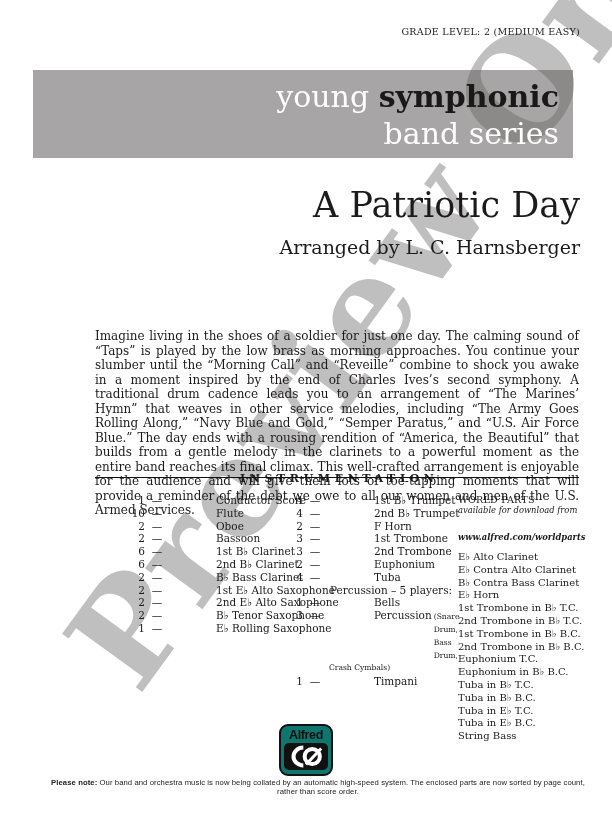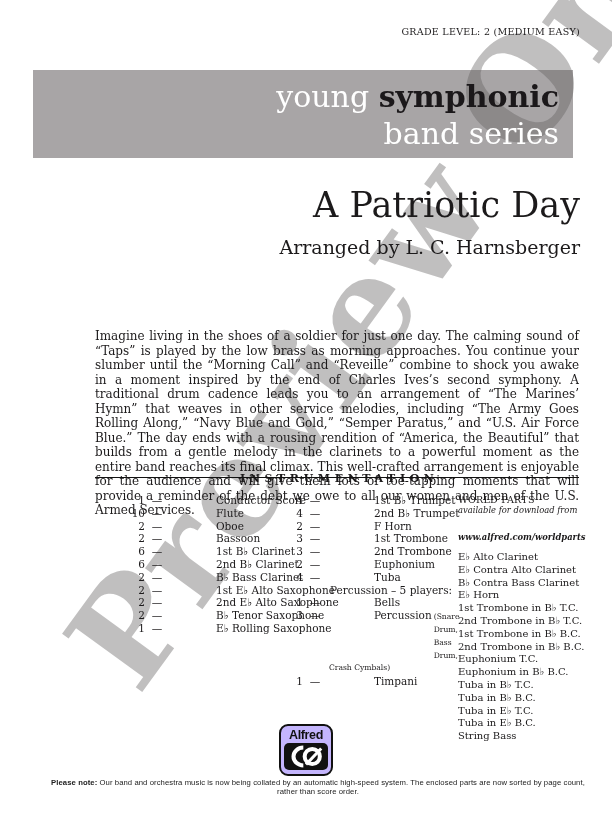--- a/index.html
+++ b/index.html
@@ -72,21 +72,21 @@
   
   .world-parts { position:absolute; left:458px; top:494px; width:132px; }
   .wp-title { font-size:9.6px; letter-spacing:0.02em; }
   .wp-sub   { font-size:8.4px; font-style:italic; line-height:10.5px; }
   .wp-url   { font-size:8.4px; font-style:italic; font-weight:bold; line-height:10.5px;margin-top:16px; }
   .wp-items { margin-top:9px; font-size:10px; line-height:12.8px; }
   .wp-items div { white-space:nowrap; }
   
   .alfred-logo {
     position:absolute; left:279px; top:724px; width:54px; height:52px;
-    border:2.5px solid #111; border-radius:9px; background:#c4b5fd;
+    border:2.5px solid #111; border-radius:9px; background:#0f766e;
     padding:2px 3px;
   }
   .alfred-text {
     font-family:"Liberation Sans", sans-serif;
     font-weight:bold; font-size:12.5px; text-align:center;
     letter-spacing:-0.03em; color:#111; line-height:14px;
   }
   .alfred-mark {
     margin-top:1px; background:#111; border-radius:5px;
     height:27px; display:flex; align-items:center; justify-content:center;

